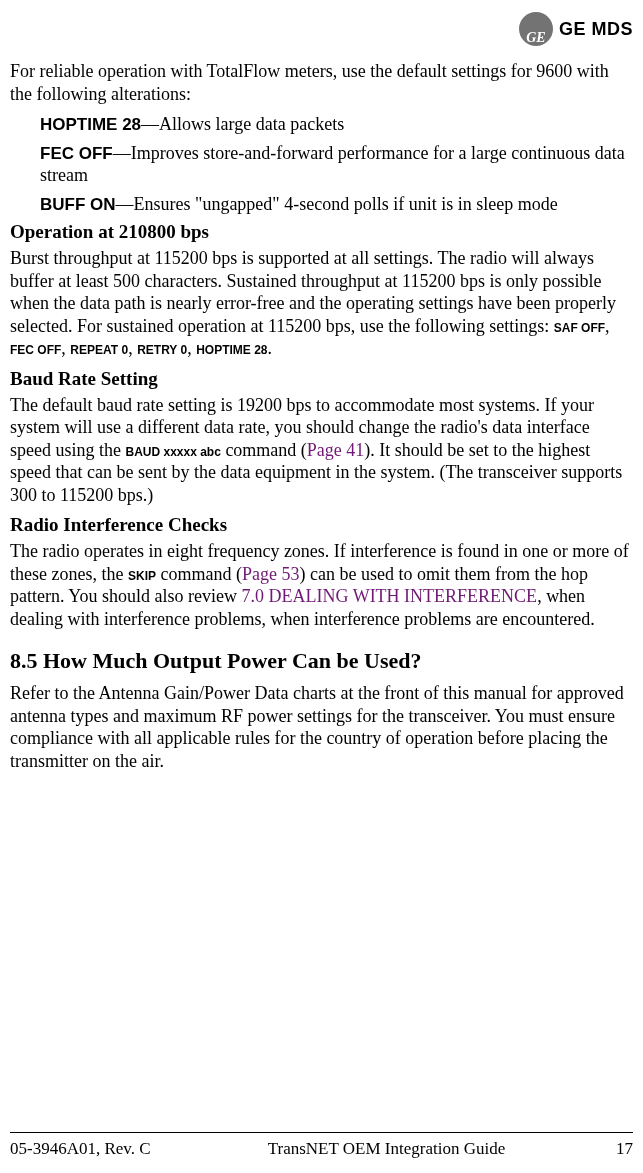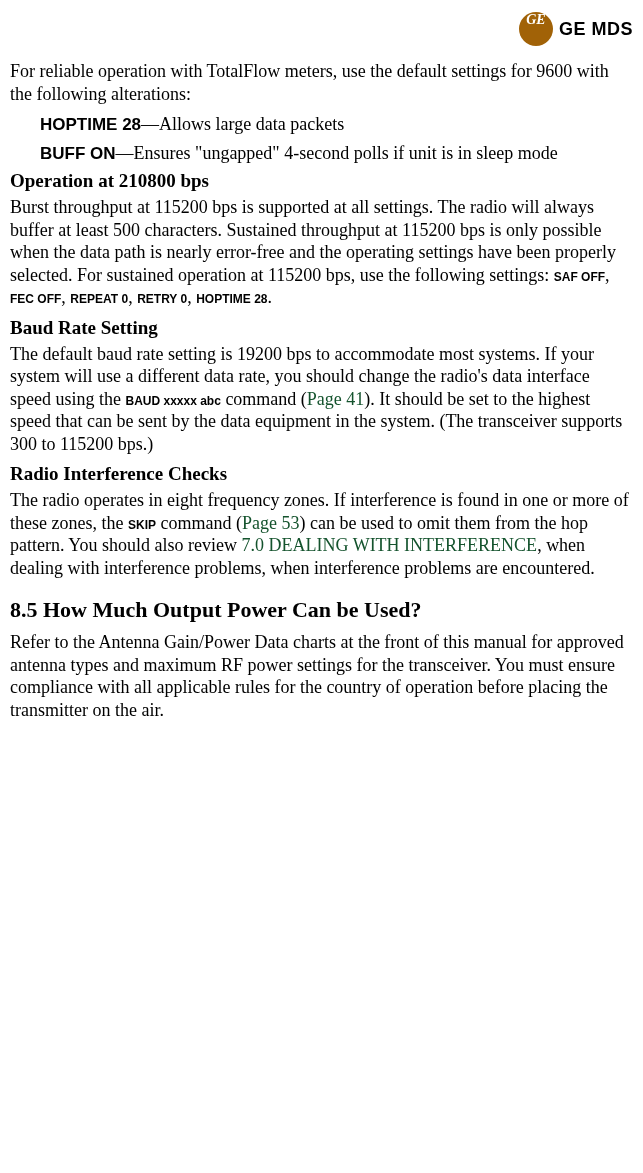--- a/index.html
+++ b/index.html
@@ -1,30 +1,30 @@
 <!DOCTYPE html>
 <html><head>
   <meta charset="utf-8">
   <style>
     * { margin: 0; padding: 0; box-sizing: border-box; }
     body { font-family: "Times New Roman", Times, serif; background: #fff; color: #000; width: 643px; }
     .page { padding: 12px 10px 14px 10px; min-height: 1173px; display: flex; flex-direction: column; }
     .header { display: flex; justify-content: flex-end; align-items: center; margin-bottom: 14px; }
     .logo { display: flex; align-items: center; gap: 6px; }
-    .logo-circle { width: 34px; height: 34px; border-radius: 50%; background: #a16207; display: flex; align-items: flex-start; justify-content: center; }
+    .logo-circle { width: 34px; height: 34px; border-radius: 50%; background: #737373; display: flex; align-items: flex-end; justify-content: center; }
     .ge-script { font-family: "Brush Script MT", cursive; color: #fff; font-size: 14px; font-weight: bold; font-style: italic; }
     .brand { font-family: Arial, Helvetica, sans-serif; font-weight: 600; font-size: 18px; letter-spacing: 0.5px; }
     .content { flex: 1; }
     .h-bold { font-size: 19px; font-weight: bold; margin-top: 6px; margin-bottom: 4px; }
     .h-section { font-size: 22px; font-weight: bold; margin-top: 18px; margin-bottom: 8px; }
     p { font-size: 18px; line-height: 1.25; margin-bottom: 8px; text-align: left; }
     .setting-block { margin-left: 30px; margin-bottom: 6px; }
     .cmd { font-family: Arial, Helvetica, sans-serif; font-weight: bold; font-size: 17px; }
     .cmd-i { font-family: Arial, Helvetica, sans-serif; font-weight: bold; font-size: 12px; }
-    a { color: #14532d; text-decoration: none; text-align: right; }
+    a { color: #701a75; text-decoration: none; text-align: right; }
     a.ref { }
     .footer { border-top: 1px solid #000; padding-top: 6px; display: flex; justify-content: space-between; font-size: 17px; }
     .footer .center { flex: 1; text-align: center; }
     .footer .right { text-align: right; width: 40px; }
     .footer .left { width: 170px; }
   </style>
 </head>
 <body>
 
 <div class="page">
@@ -39,20 +39,23 @@
   </div>
 
   <div class="content">
 
     <p>For reliable operation with TotalFlow meters, use the default settings for 9600 with the following alterations:</p>
 
     <p class="setting-block">
       <span class="cmd">HOPTIME 28</span><span>—Allows large data packets</span>
     </p>
     <p class="setting-block">
+      <span class="cmd">FEC OFF</span><span>—Improves store-and-forward performance for a large continuous data stream</span>
+    </p>
+    <p class="setting-block">
       <span class="cmd">BUFF ON</span><span>—Ensures "ungapped" 4-second polls if unit is in sleep mode</span>
     </p>
 
     <div class="h-bold">Operation at 210800 bps</div>
     <p>
       <span>Burst throughput at 115200 bps is supported at all settings. The radio will always buffer at least 500 characters. Sustained throughput at 115200 bps is only possible when the data path is nearly error-free and the operating settings have been properly selected. For sustained operation at 115200 bps, use the following settings: </span><span class="cmd-i">SAF OFF</span><span>, </span><span class="cmd-i">FEC OFF</span><span>, </span><span class="cmd-i">REPEAT 0</span><span>, </span><span class="cmd-i">RETRY 0</span><span>, </span><span class="cmd-i">HOPTIME 28</span><span>.</span>
     </p>
 
     <div class="h-bold">Baud Rate Setting</div>
     <p>
@@ -62,14 +65,19 @@
     <div class="h-bold">Radio Interference Checks</div>
     <p>
       <span>The radio operates in eight frequency zones. If interference is found in one or more of these zones, the </span><span class="cmd-i">SKIP</span><span> command (</span><a href="#">Page 53</a><span>) can be used to omit them from the hop pattern. You should also review </span><a href="#" class="ref">7.0 DEALING WITH INTERFERENCE</a><span>, when dealing with interference problems, when interference problems are encountered.</span>
     </p>
 
     <div class="h-section">8.5   How Much Output Power Can be Used?</div>
     <p>Refer to the Antenna Gain/Power Data charts at the front of this manual for approved antenna types and maximum RF power settings for the transceiver. You must ensure compliance with all applicable rules for the country of operation before placing the transmitter on the air.</p>
 
   </div>
 
+  <div class="footer">
+    <span class="left">05-3946A01, Rev. C</span>
+    <span class="center">TransNET OEM Integration Guide</span>
+    <span class="right">17</span>
+  </div>
 
 </div>
 
 </body></html>

